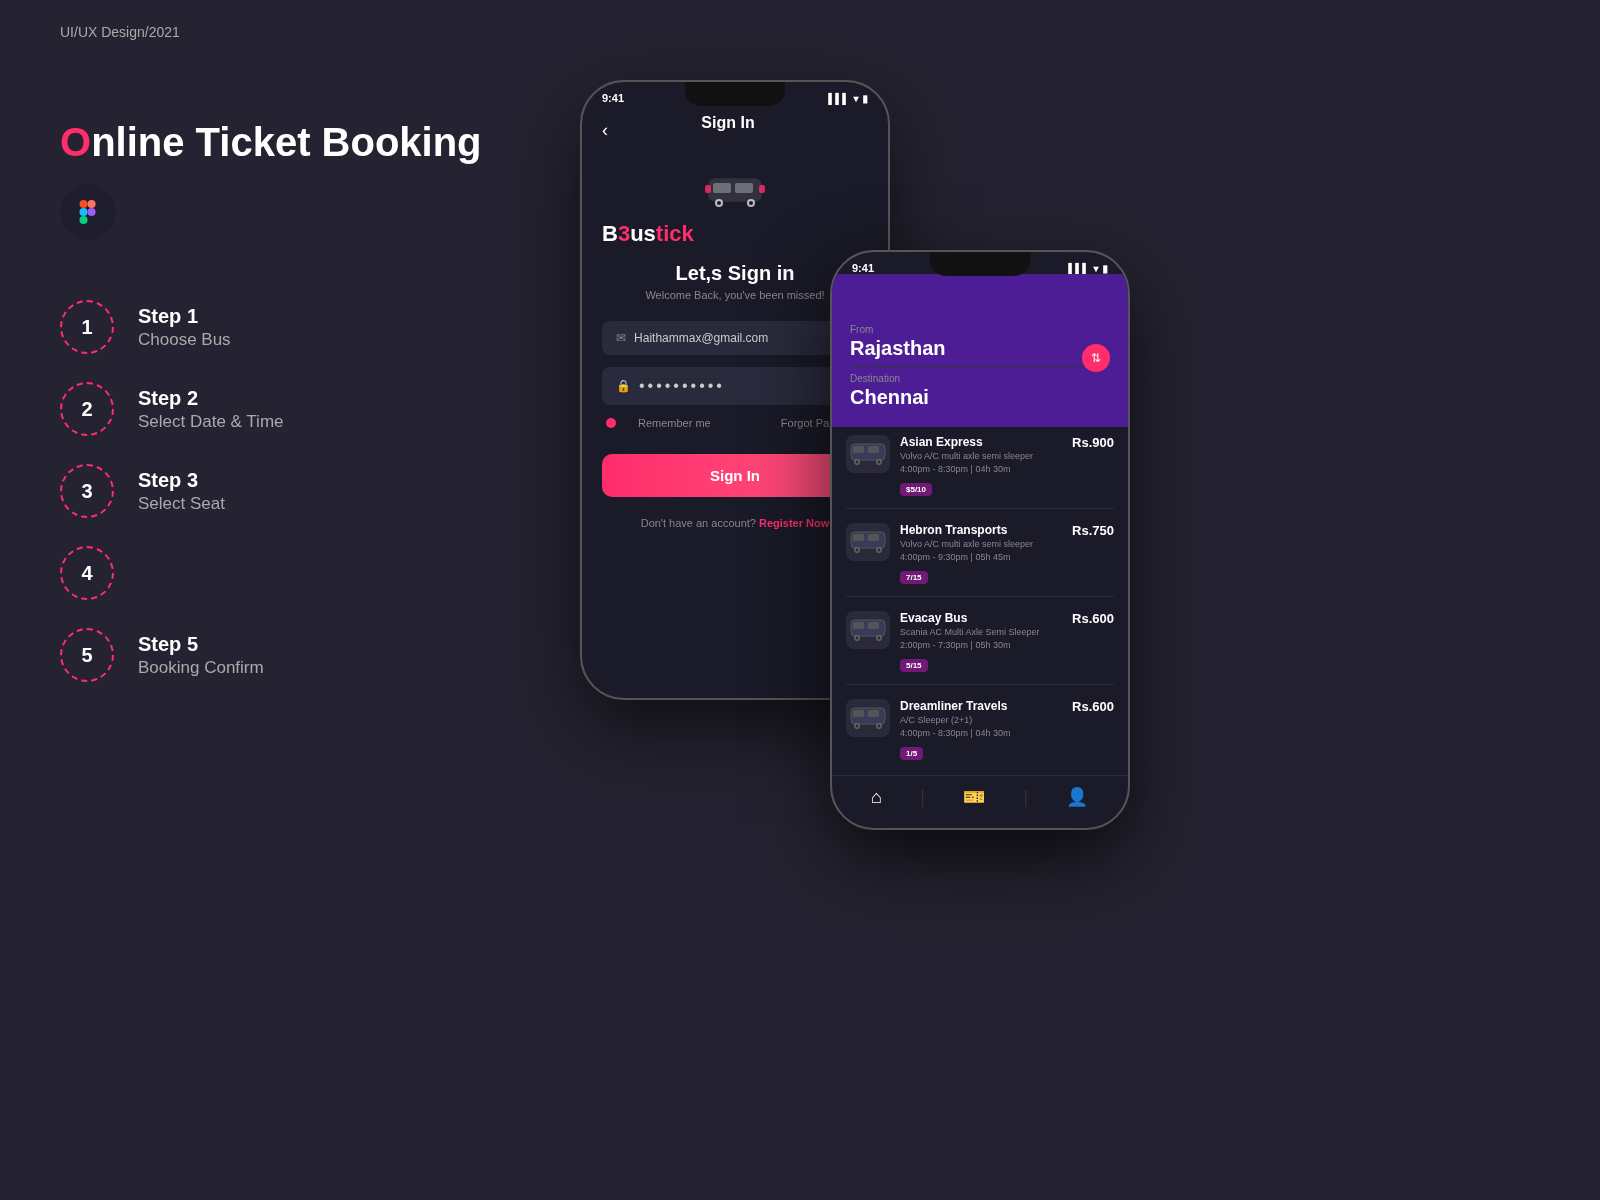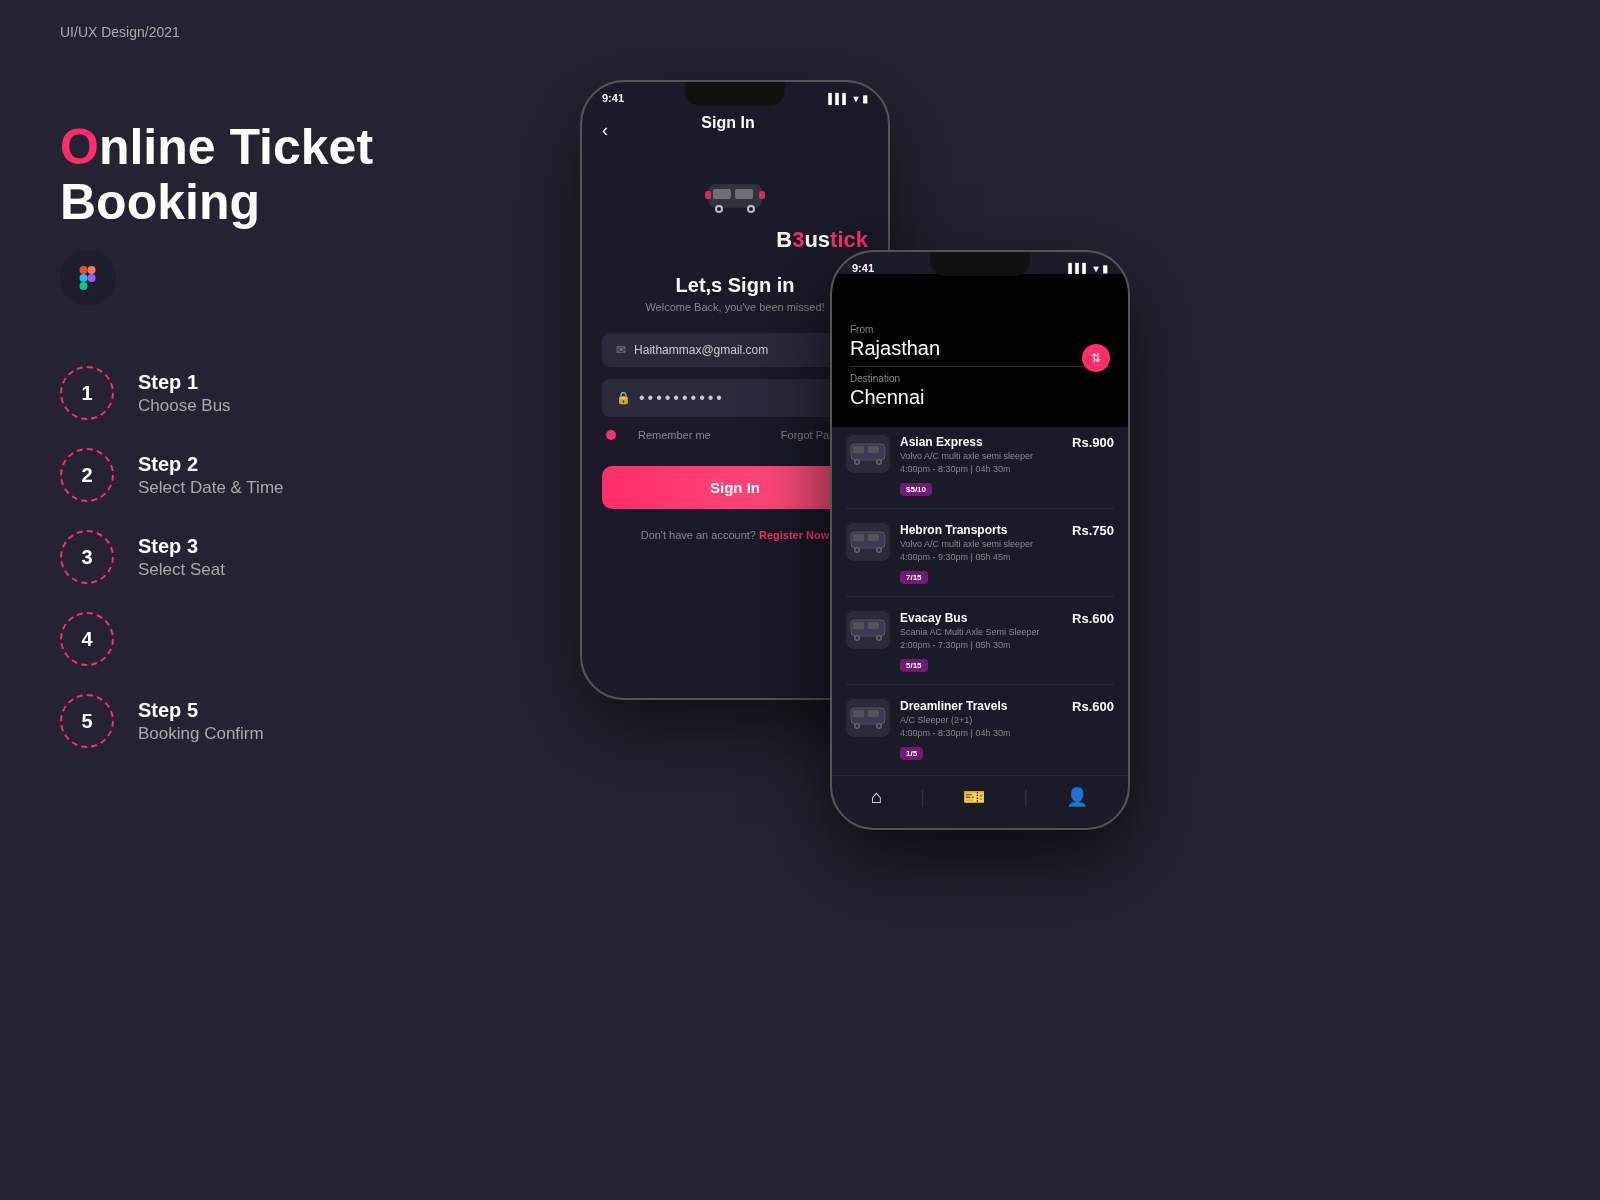--- a/index.html
+++ b/index.html
@@ -24,21 +24,21 @@
 
     
     .left-section {
       position: absolute;
       top: 120px;
       left: 60px;
       width: 520px;
     }
 
     .main-title {
-      font-size: 50px;
+      font-size: 40px;
       font-weight: 900;
       color: #ffffff;
       line-height: 1.1;
       margin-bottom: 20px;
     }
 
     .main-title .accent-o {
       color: #ff2d6b;
     }
 
@@ -167,22 +167,22 @@
 
     .signin-title {
       text-align: center;
       color: #fff;
       font-size: 16px;
       font-weight: 600;
       margin-bottom: 20px;
     }
 
     .bus-logo {
-      text-align: right;
-      margin: 21px 0;
+      text-align: left;
+      margin: 15px 0;
     }
 
     .bus-logo-text {
       font-size: 22px;
       font-weight: 900;
       color: #fff;
     }
 
     .bus-logo-text .tick {
       color: #ff2d6b;
@@ -308,32 +308,32 @@
       height: 100%;
       background: #1a1a28;
       border-radius: 42px;
       overflow: hidden;
       position: relative;
     }
 
     
     .location-section {
       padding: 50px 18px 14px;
-      background: #000000;
+      background: #4c1d95;
     }
 
     .loc-label {
       font-size: 10px;
       color: #888;
       margin-bottom: 2px;
     }
 
     .loc-city {
       font-size: 20px;
-      font-weight: 400;
+      font-weight: 700;
       color: #fff;
       margin-bottom: 4px;
     }
 
     .loc-divider {
       height: 1px;
       background: #333;
       margin: 6px 0;
     }
 

